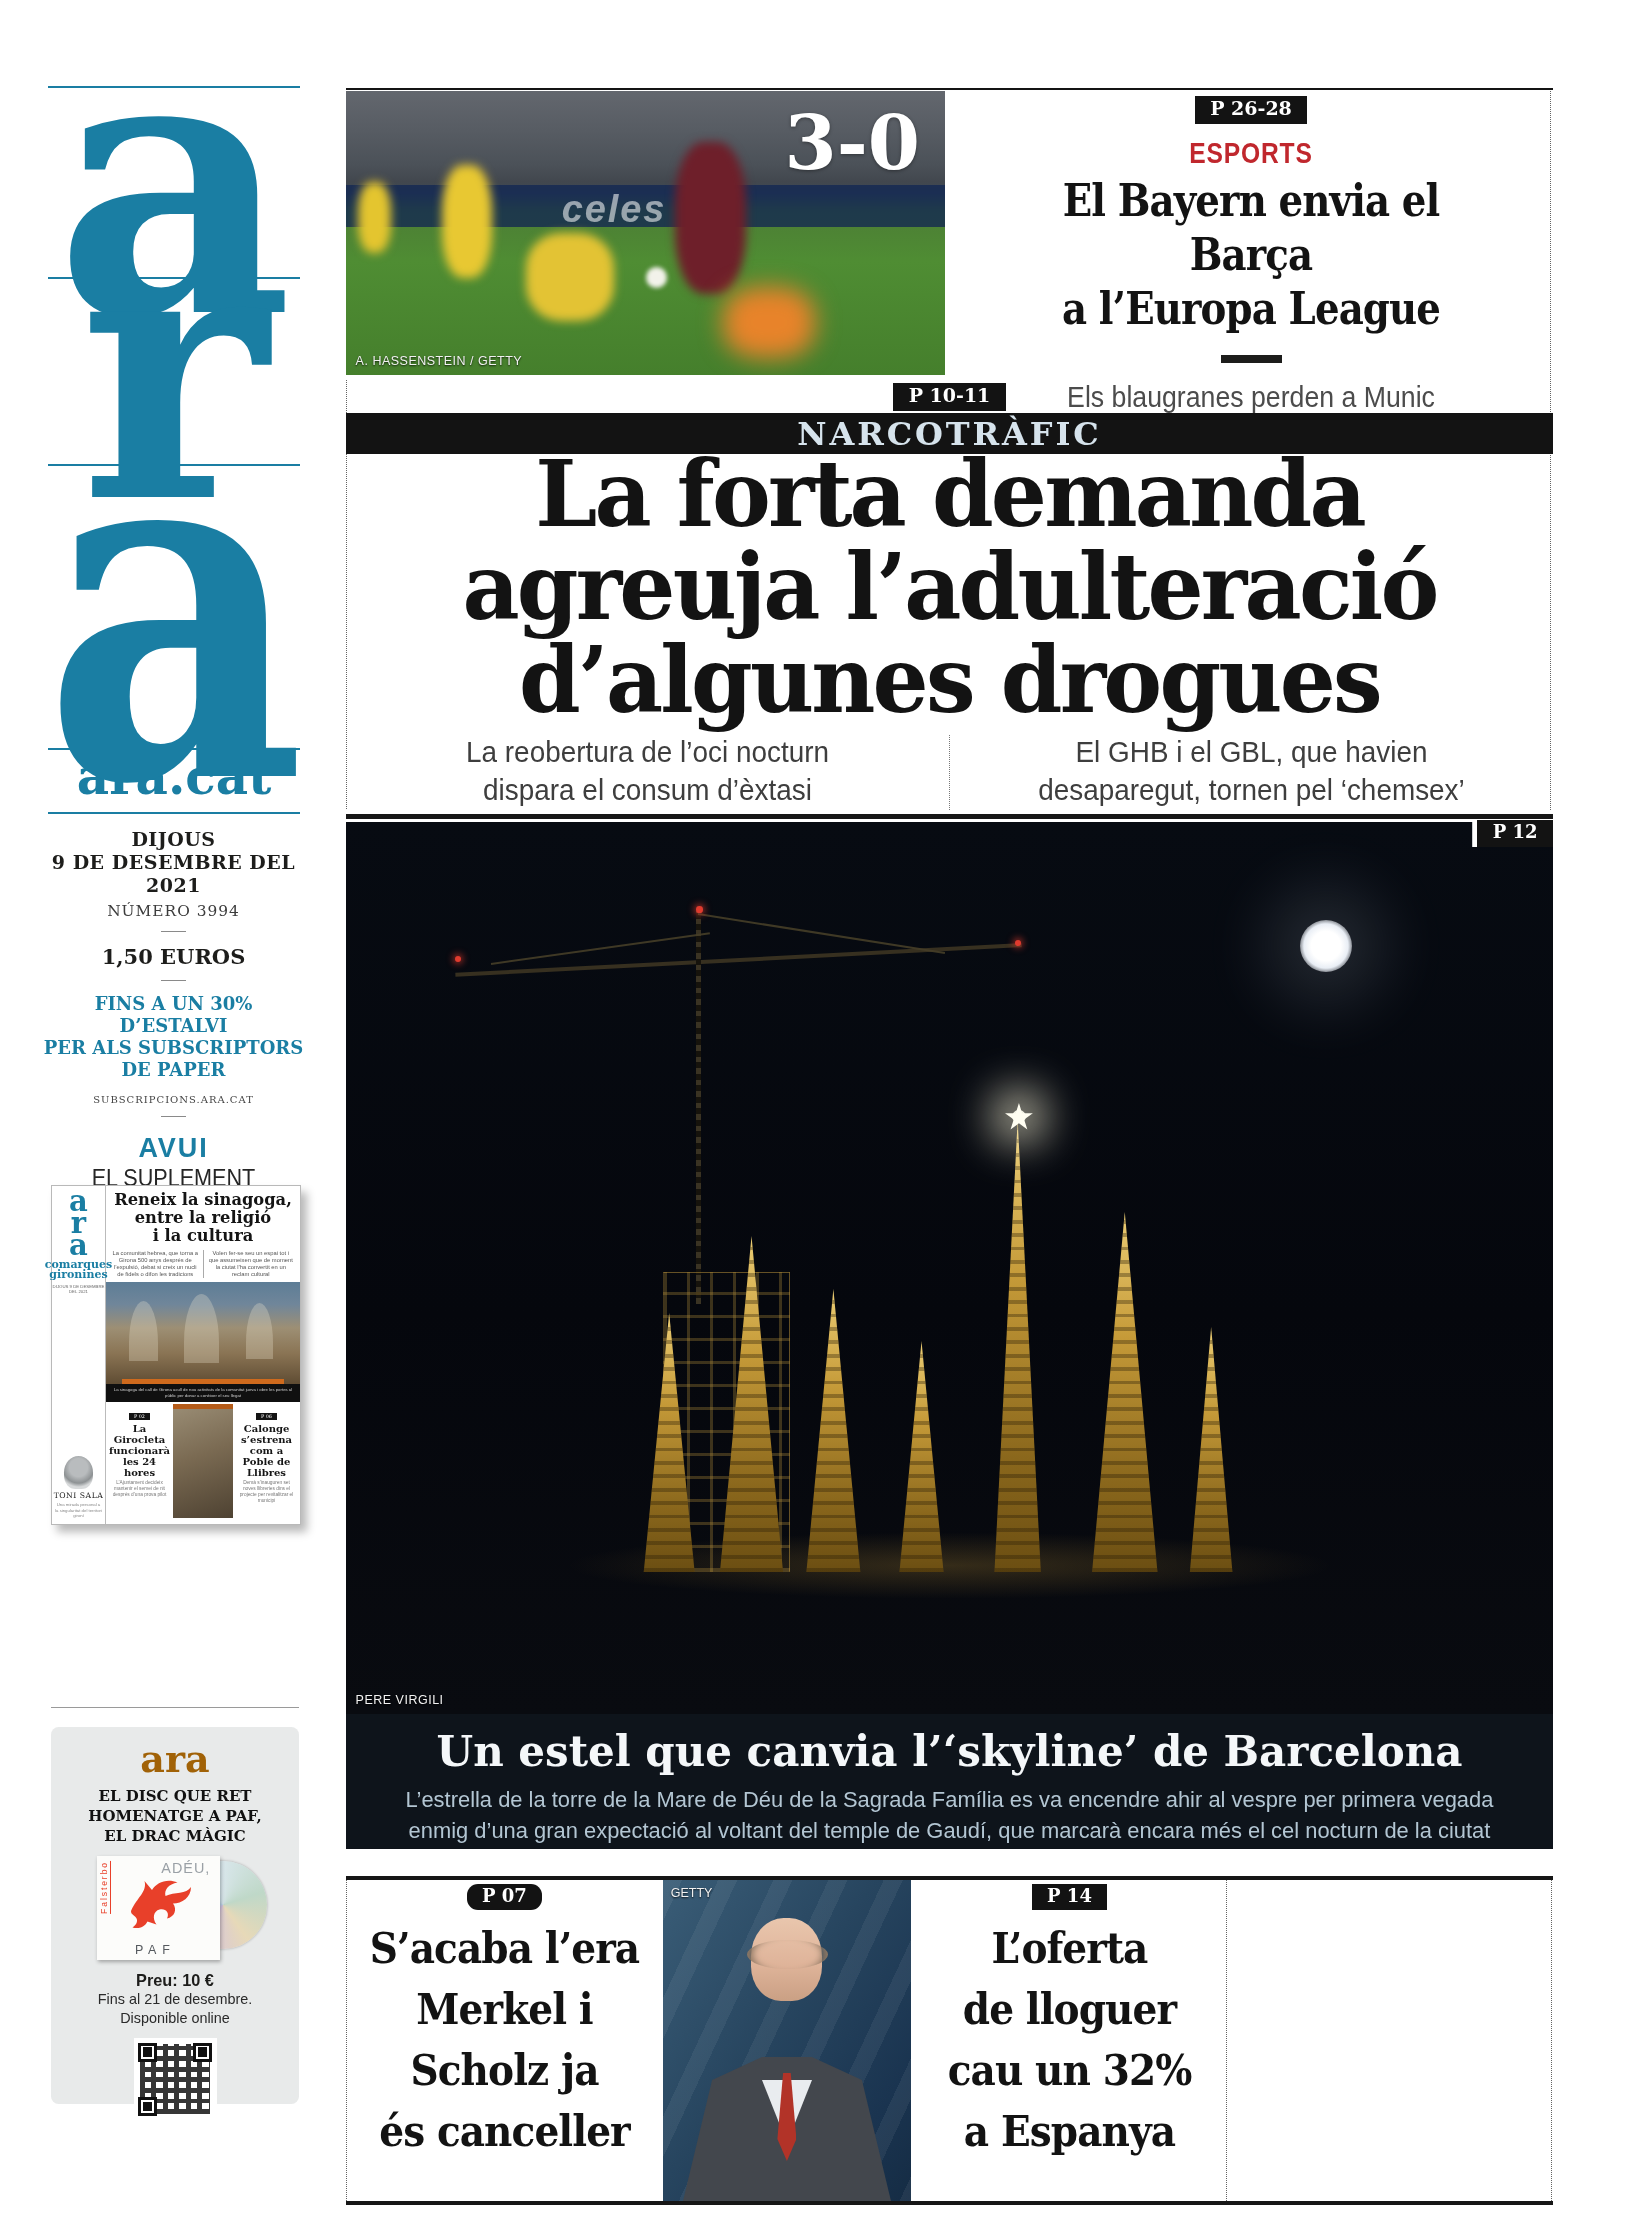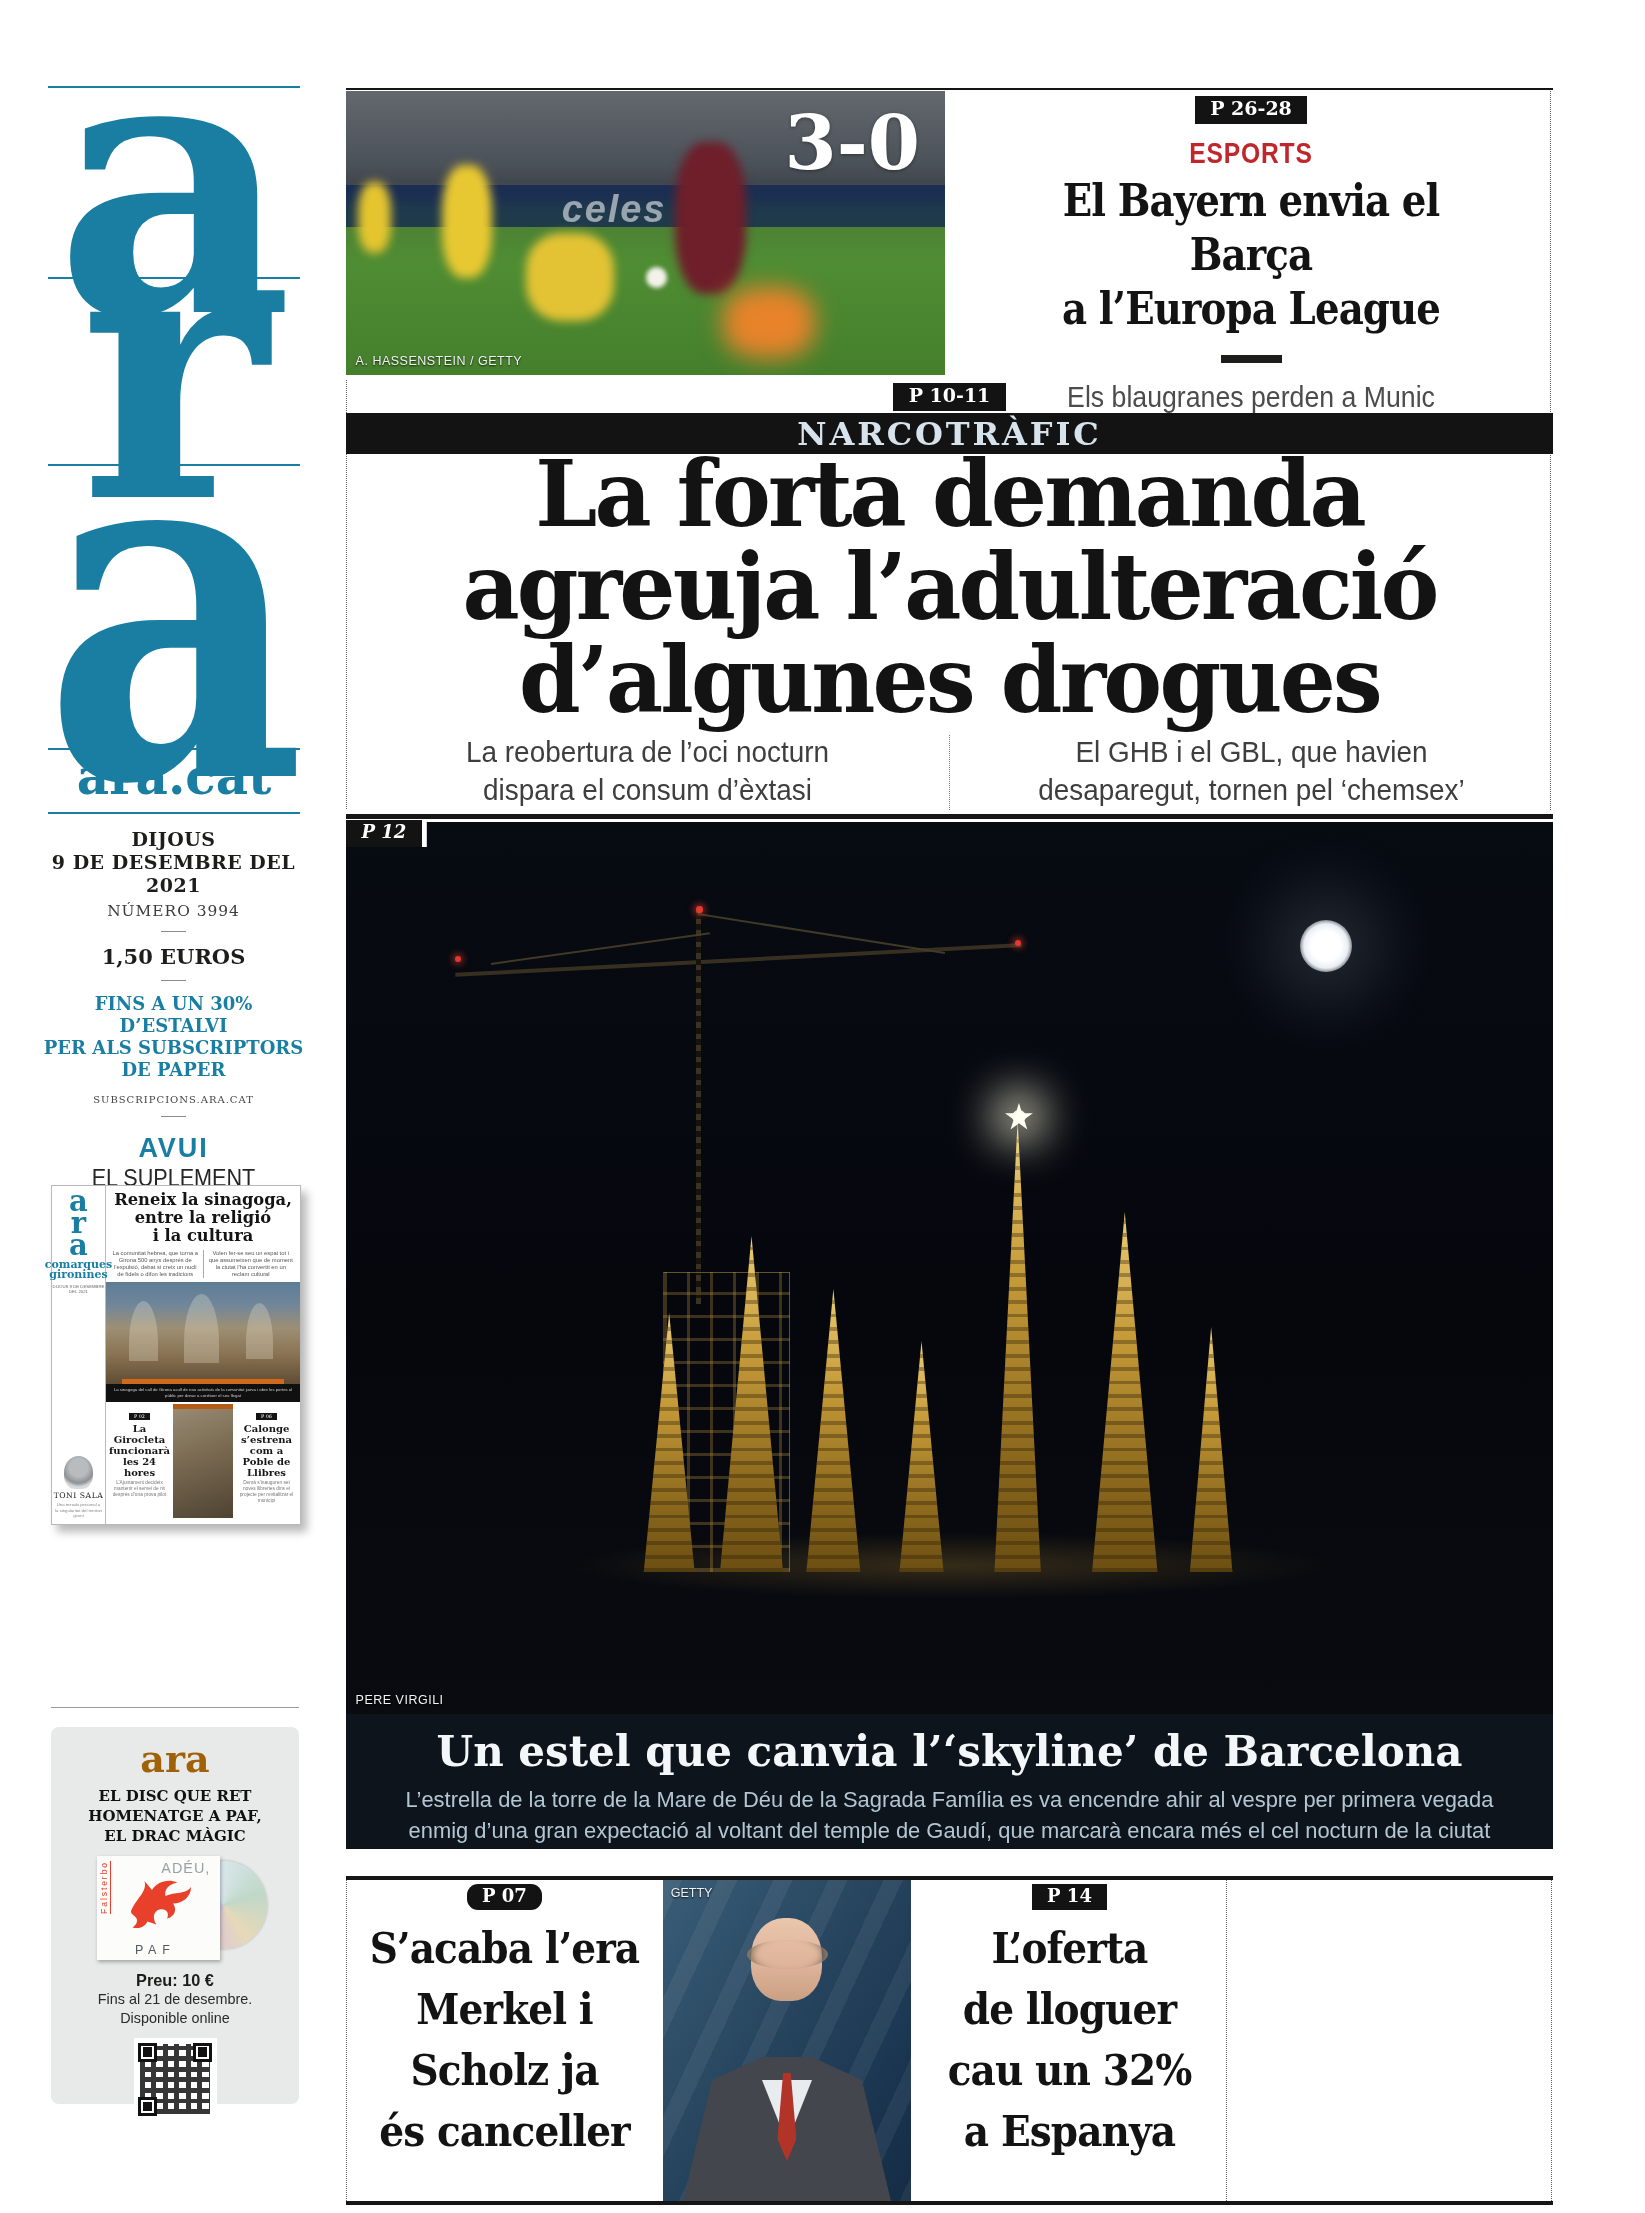--- a/index.html
+++ b/index.html
@@ -145,21 +145,21 @@
      background:repeating-linear-gradient(0deg,rgba(40,28,6,.35) 0 3.8px,transparent 3.8px 13.4px);}
   .star{position:absolute;width:29px;height:29px;background:#fffef2;
      clip-path:polygon(50% 0%,61% 35%,98% 35%,68% 57%,79% 91%,50% 70%,21% 91%,32% 57%,2% 35%,39% 35%);}
   .starglow{position:absolute;width:13.4px;height:13.4px;border-radius:50%;background:rgba(255,255,240,.95);
      box-shadow:0 0 44px 19px rgba(255,250,220,.75);}
   .groundglow{position:absolute;left:18%;bottom:115px;width:64%;height:67px;
      background:radial-gradient(ellipse at center,rgba(214,164,60,.22),transparent 70%);}
   .ft-caption{position:absolute;left:0;top:892px;width:1207px;height:134px;background:#0e141b;text-align:center;}
   .ft-title{color:#f4f7f9;font-family:"DejaVu Serif",serif;font-weight:700;font-size:42px;margin-top:13.4px;}
   .ft-dek{color:#b3c6d3;font-size:22.6px;line-height:31px;margin-top:7.7px;transform:scaleX(.97);transform-origin:center;}
-  .ft-badge-wrap{position:absolute;left:0;top:-1.9px;width:970px;text-align:left;font-style:italic;}
+  .ft-badge-wrap{position:absolute;left:0;top:-1.9px;width:1207px;text-align:right;}
   .ft-badge{box-shadow:-4.8px 0 0 #fff,4.8px 0 0 #fff;font-size:18px;}
   
   .bottomrow{left:346px;top:1876px;width:1207px;height:329px;border-top:4.8px solid #161616;
      border-bottom:4.8px solid #161616;box-sizing:border-box;}
   .br-inner{position:relative;width:100%;height:100%;}
   .br-cell{position:absolute;top:0;height:100%;text-align:center;}
   .br-head{font-family:"DejaVu Serif",serif;font-weight:700;font-size:42px;line-height:61px;color:#131313;
      letter-spacing:-1px;margin-top:7.7px;transform:scaleX(.93);transform-origin:center;}
   .br-photo{position:absolute;left:317px;top:0;width:248px;height:100%;overflow:hidden;
      background:linear-gradient(125deg,#3a5d77 0%,#27455f 45%,#1a3450 80%,#152c44 100%);}

